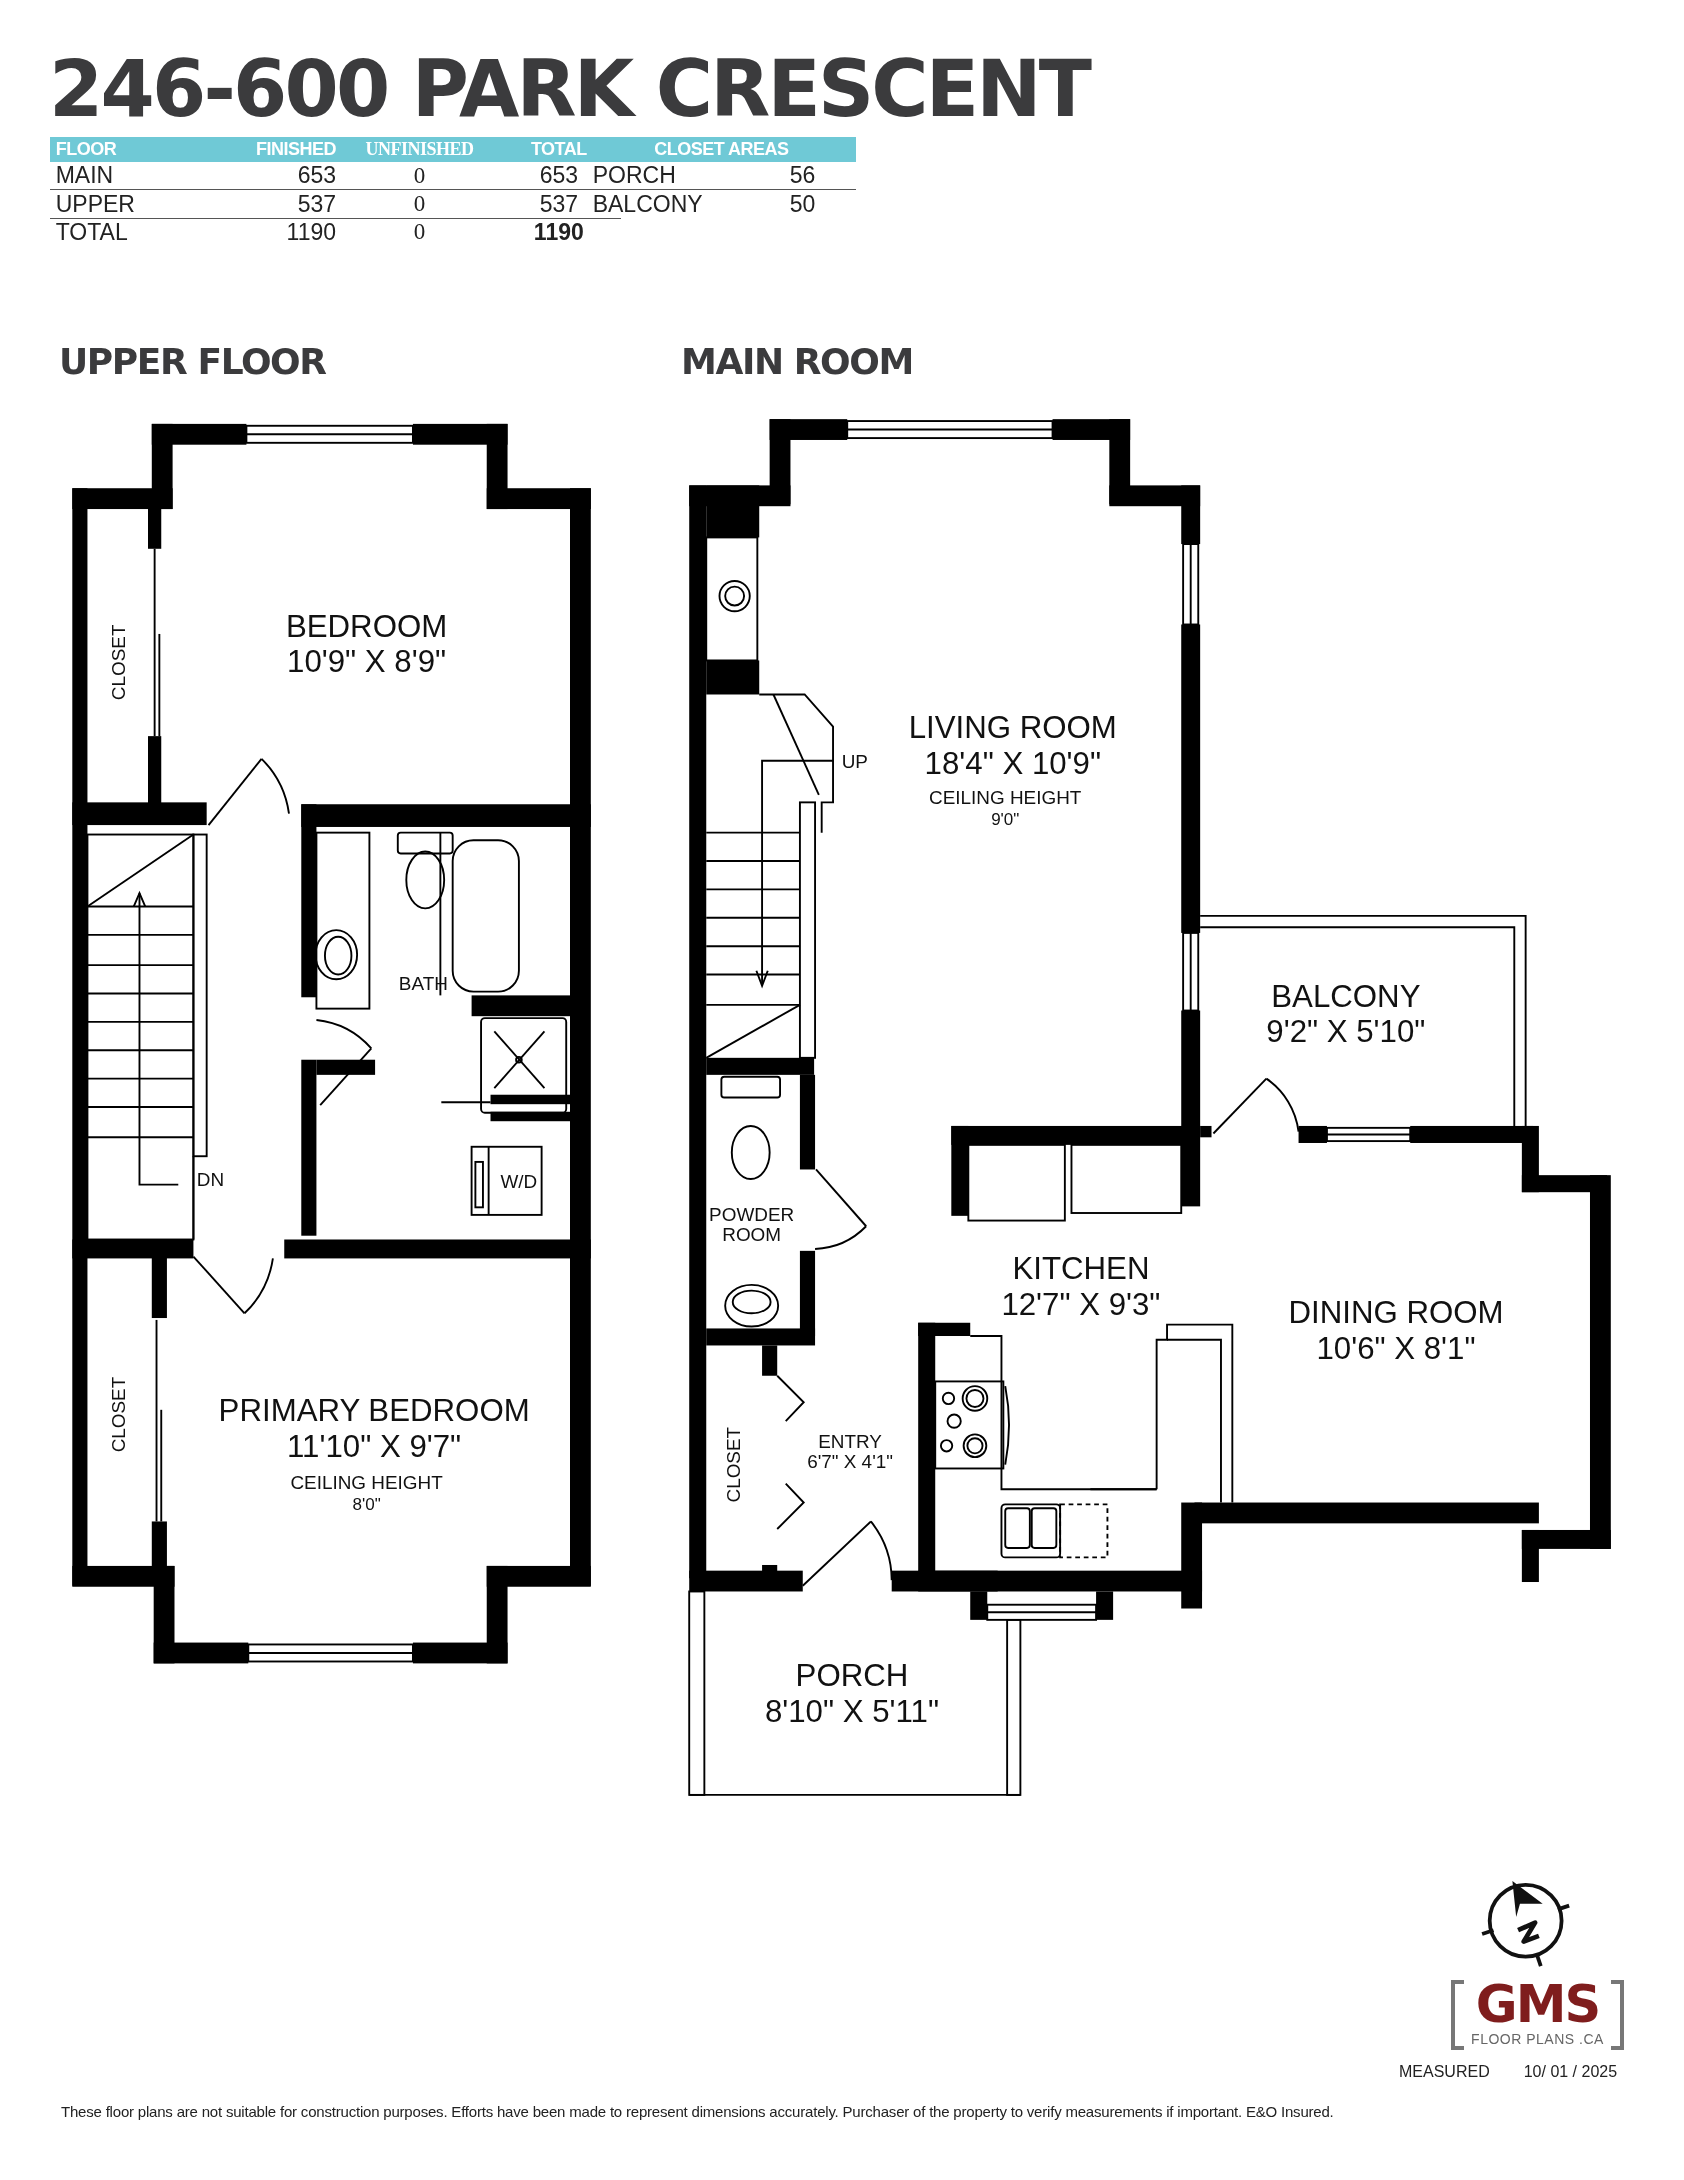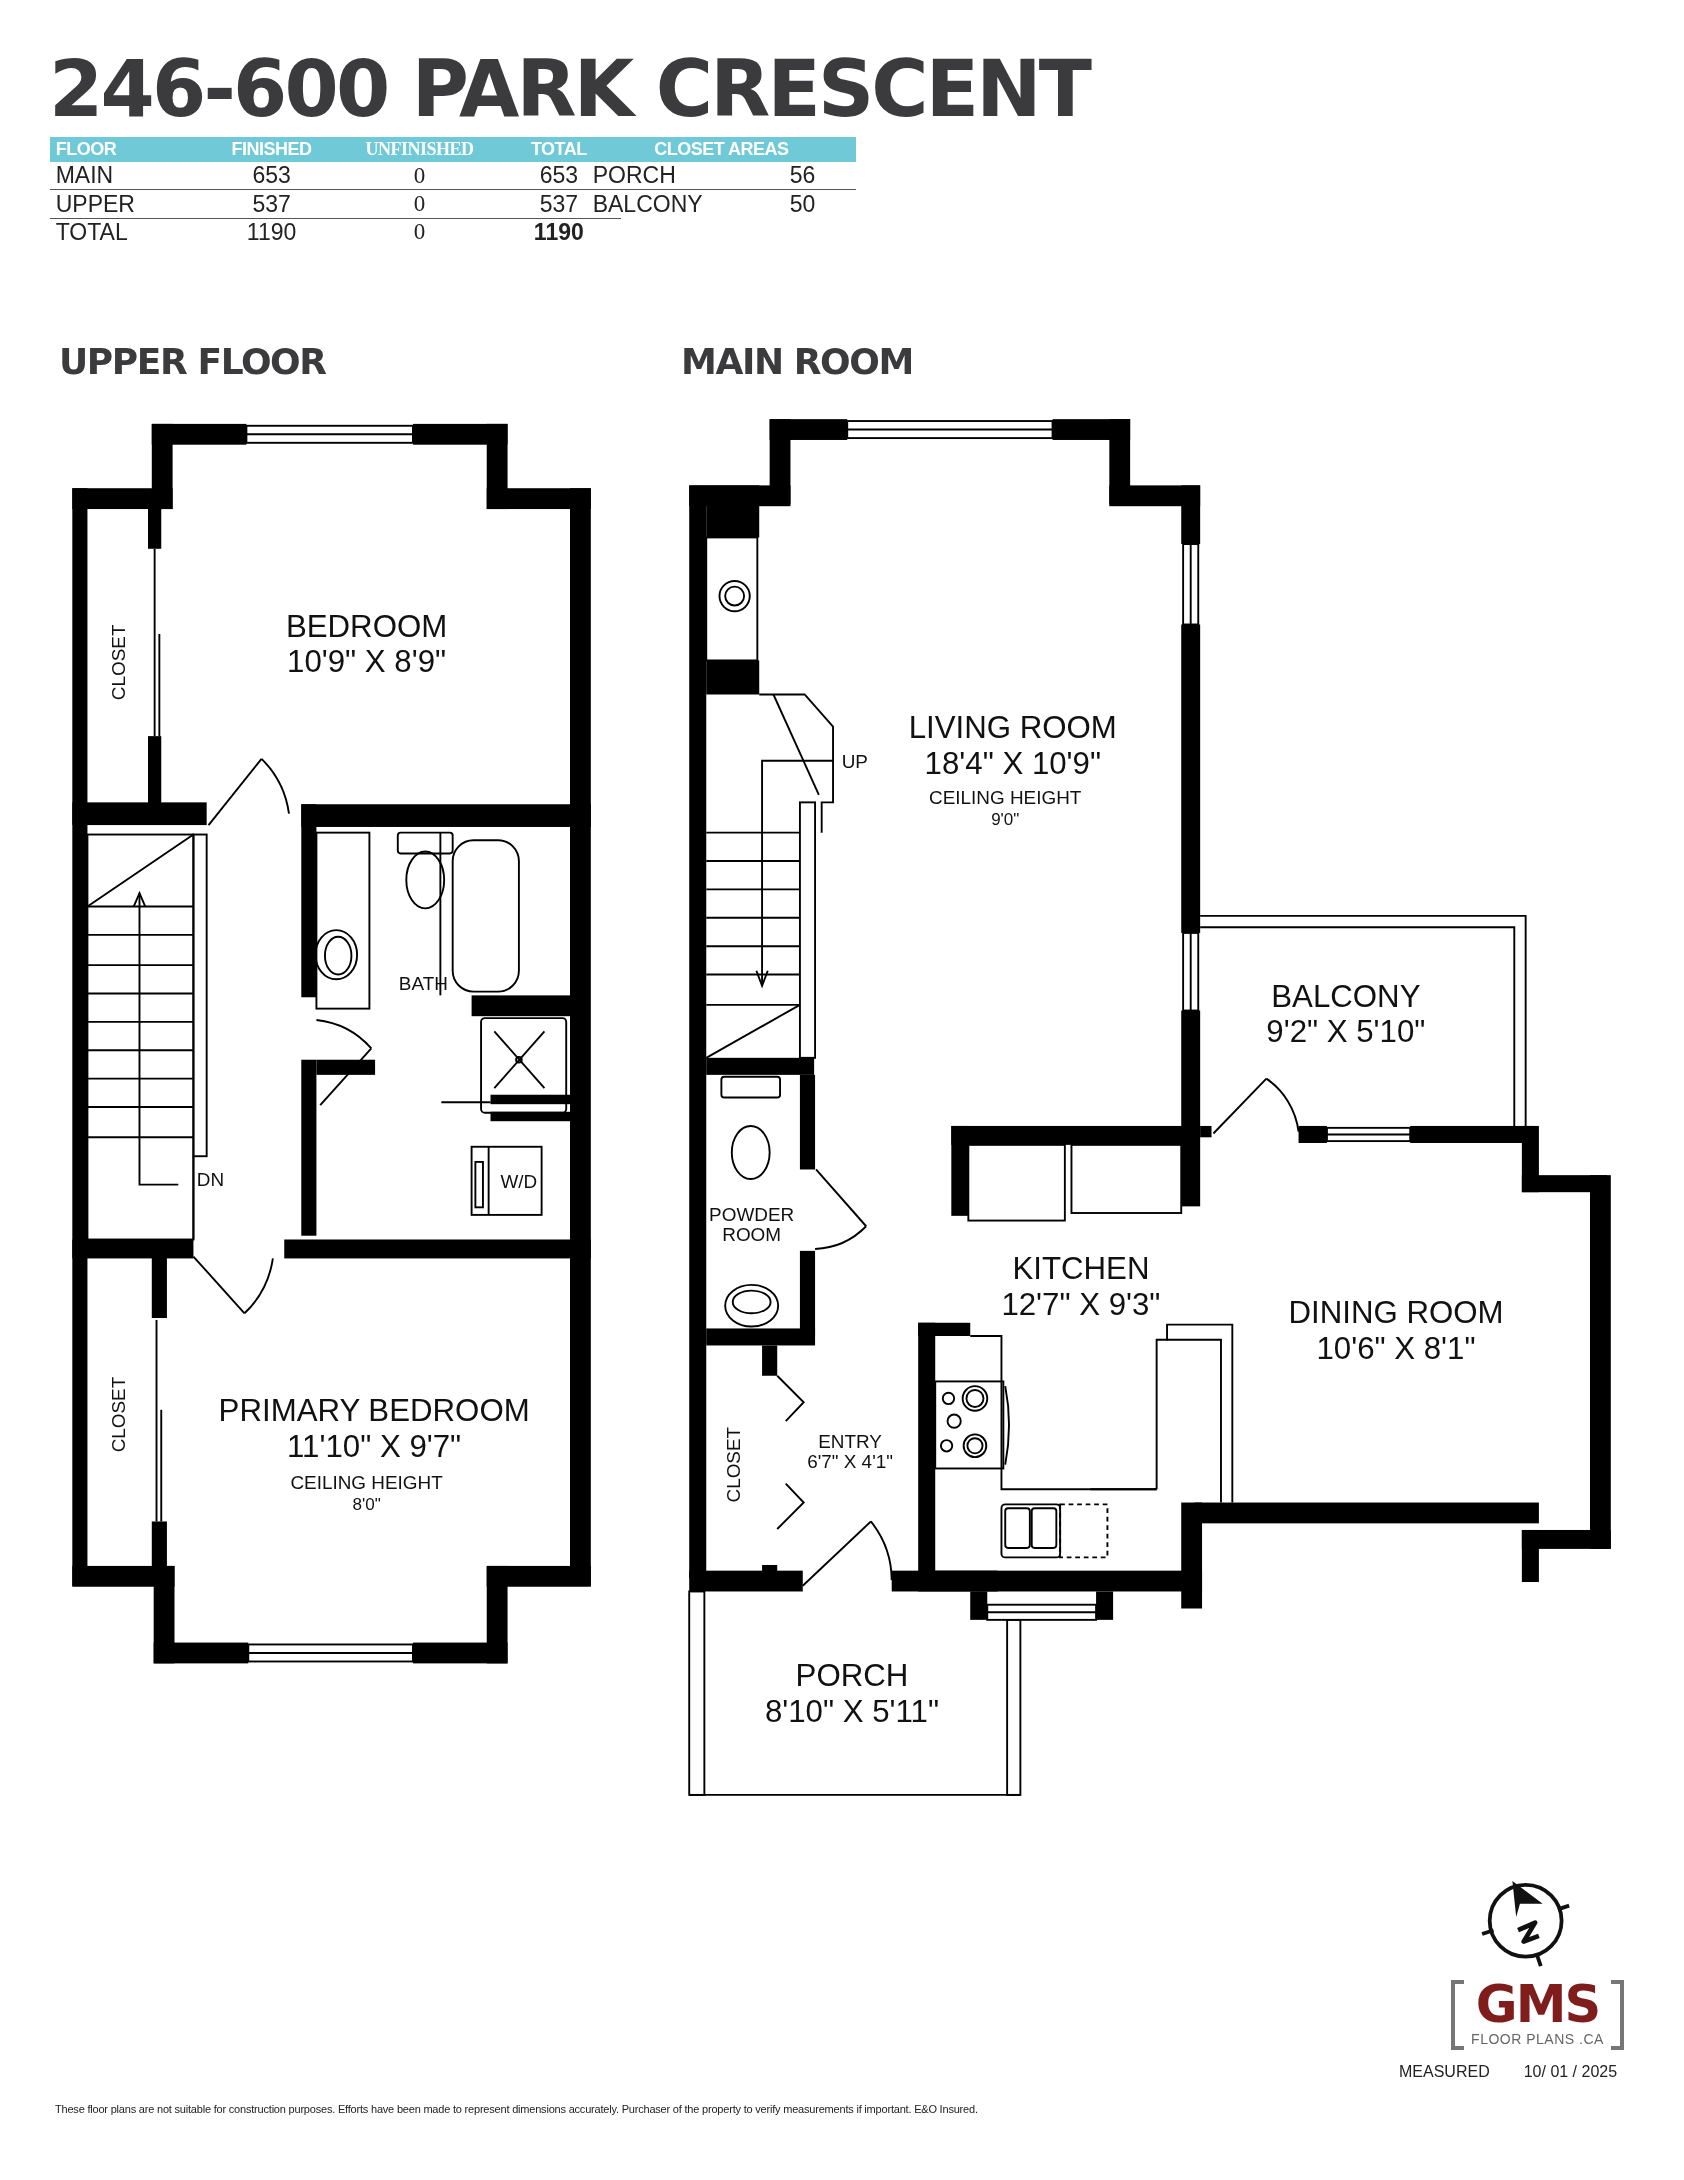--- a/index.html
+++ b/index.html
@@ -3,40 +3,40 @@
 <meta charset="utf-8">
 <style>
   html, body { margin:0; padding:0; background:#ffffff; }
   body { width:1685px; height:2180px; position:relative; overflow:hidden; font-family:"Liberation Sans", sans-serif; color:#222; }
   .title { position:absolute; left:49px; top:44px; font-family:"DejaVu Sans", sans-serif; font-weight:bold; font-size:78px; letter-spacing:-2.8px; color:#3b3b3d; white-space:nowrap; }
   .area-table { position:absolute; left:50px; top:137px; border-collapse:collapse; font-family:"Liberation Sans", sans-serif; }
   .area-table th { background:#6fc9d6; color:#fff; font-weight:bold; font-size:18px; height:25px; padding:0 5.7px; letter-spacing:-0.5px; }
   .area-table td { font-size:23px; height:27.4px; padding:0 5.7px; color:#222; }
   .area-table tr.sep td { border-bottom:1.9px solid #555; }
   .t-main th:nth-child(1), .t-main td:nth-child(1) { width:140px; text-align:left; }
-  .t-main th:nth-child(2), .t-main td:nth-child(2) { width:129px; text-align:center; }
+  .t-main th:nth-child(2), .t-main td:nth-child(2) { width:129px; text-align:right; }
   .t-main th:nth-child(3), .t-main td:nth-child(3) { width:144px; text-align:center;font-family:Liberation Serif, serif; }
   .t-main th:nth-child(4), .t-main td:nth-child(4) { width:112px; text-align:center; }
   .t-other { left:587px; }
   .t-other th { text-align:center; }
   .t-other td:nth-child(1) { width:151px; text-align:left; }
   .t-other td:nth-child(2) { width:95px; text-align:center; }
   .bold { font-weight:bold; }
   .floor-heading { position:absolute; top:341px; font-family:"DejaVu Sans", sans-serif; font-weight:bold; font-size:36px; letter-spacing:-1.4px; color:#3b3b3d; }
   svg.plan { position:absolute; left:0; top:0; }
   .room-label { font-family:"Liberation Sans", sans-serif; fill:#111; text-anchor:middle; }
   .logo { position:absolute; left:1443px; top:1893px; width:189px; text-align:center; }
   .gms { font-family:"DejaVu Sans", sans-serif; font-weight:bold; font-size:51px; color:#7f1d1d; letter-spacing:-1.9px; line-height:57px; position:relative; display:inline-block; padding:0 25px; }
   .gms::before, .gms::after { content:""; position:absolute; top:3.8px; bottom:-17px; width:9.5px; border:4.7px solid #777; }
   .gms::before { left:0; border-right:none; }
   .gms::after { right:0; border-left:none; }
   .gms-sub { font-size:14px; color:#666; margin-top:-1.9px; letter-spacing:0.5px; }
   .measured { position:absolute; left:1399px; top:2063px; font-size:16px; color:#222; white-space:nowrap; }
   .measured span { margin-right:34px; }
-  .disclaimer { position:absolute; left:55px; top:2103px; font-size:11px; color:#222; white-space:nowrap; letter-spacing:-0.2px; }
+  .disclaimer { position:absolute; left:61px; top:2103px; font-size:15px; color:#222; white-space:nowrap; letter-spacing:-0.2px; }
 </style>
 </head>
 <body>
 
 <div class="title">246-600 PARK CRESCENT</div>
 
 <table class="area-table t-main">
   <tbody>
       <tr>
     <th>FLOOR</th>

